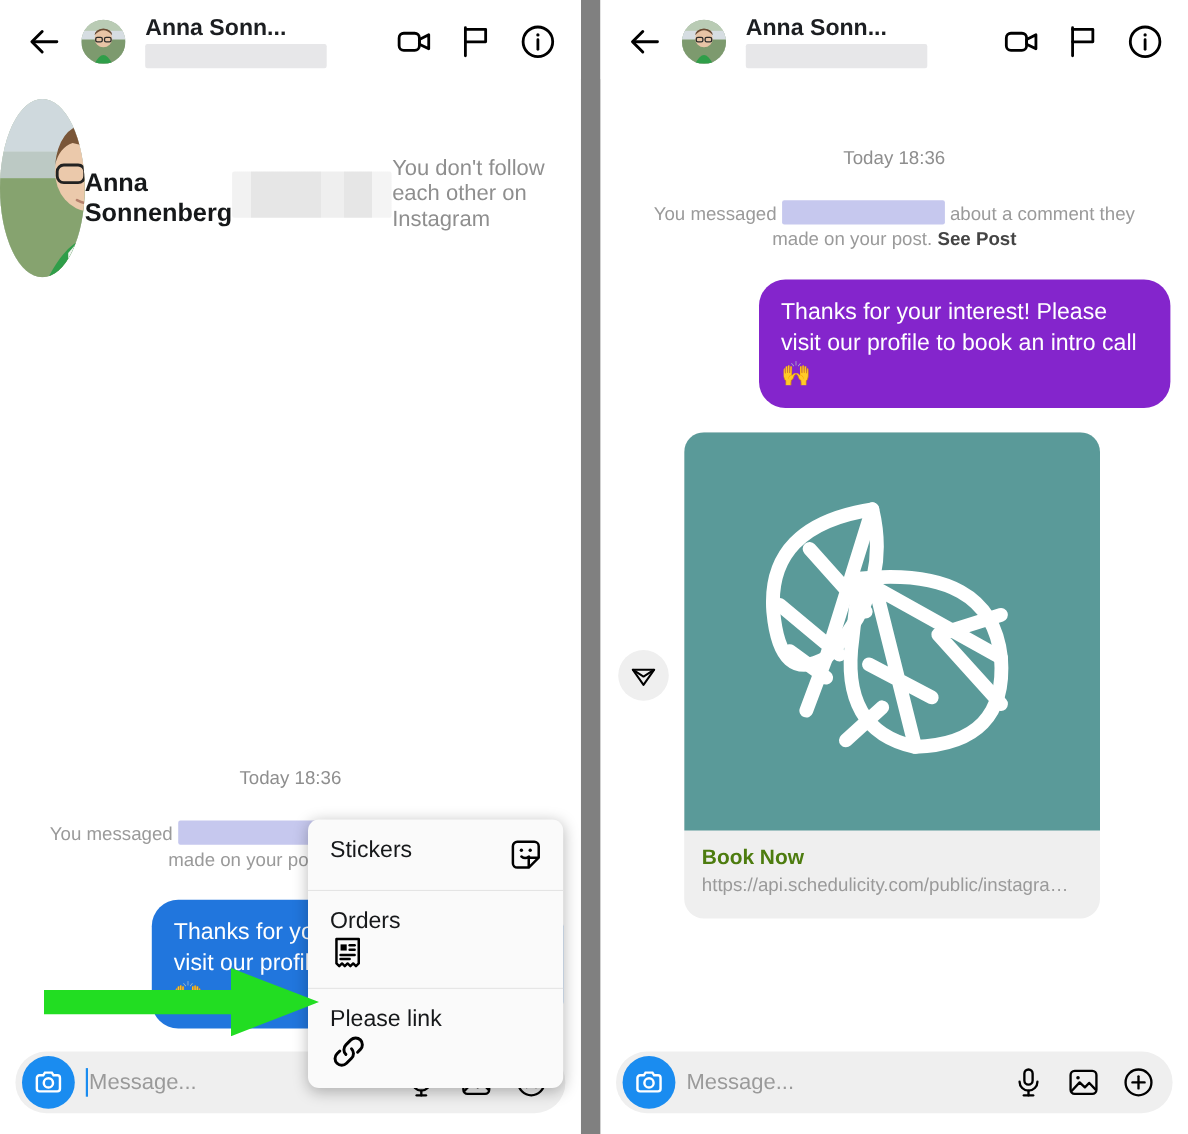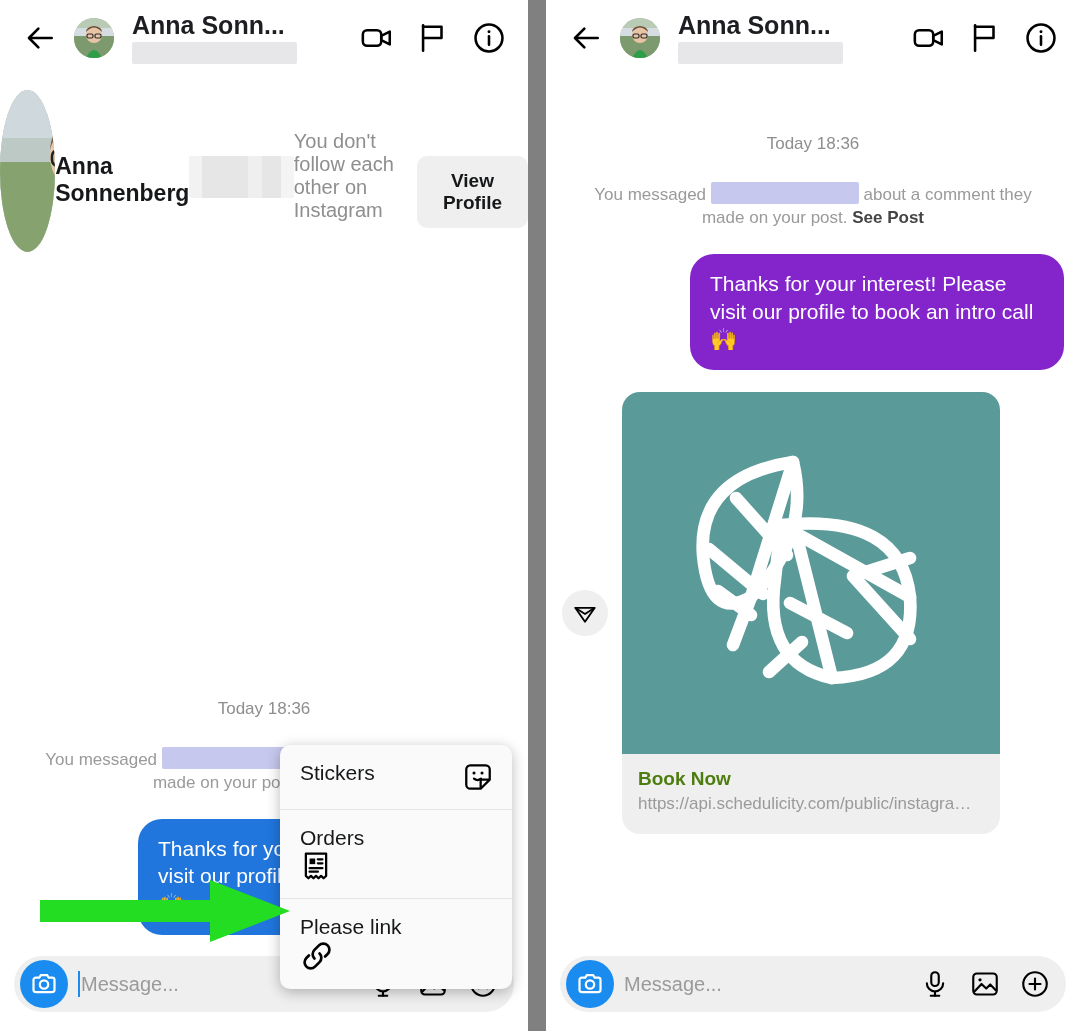--- a/index.html
+++ b/index.html
@@ -24,21 +24,21 @@
     background: #fff;
   }
   .icon-btn { background: none; border: 0; cursor: pointer; display: flex; align-items: center; justify-content: center; }
   .back-arrow { width: 38px; height: 38px; }
   .hdr-avatar {
     width: 40px; height: 40px; border-radius: 50%;
     overflow: hidden; flex: 0 0 40px; position: relative;
     background: #9fb4a0;
   }
   .hdr-name-wrap { flex: 1; min-width: 0; display: flex; flex-direction: column; gap: 2px; padding-left: 4px; }
-  .hdr-name { font-size: 25px; font-weight: bold; color: #1c1e21; line-height: 1.1; white-space: nowrap; }
+  .hdr-name { font-size: 21px; font-weight: bold; color: #1c1e21; line-height: 1.1; white-space: nowrap; }
   .hdr-redact { height: 22px; width: 165px; background: #e7e7e9; border-radius: 2px; }
   .hdr-actions { display: flex; align-items: center; gap: 18px; padding-right: 4px; }
   .hdr-actions .icon-btn { width: 38px; height: 38px; }
 
   
   .profile {
     display: flex; flex-direction: row; align-items: center;
     padding-top: 18px;
   }
   .profile-avatar {
@@ -201,21 +201,20 @@
           <rect x="52" y="60" width="25" height="16" rx="6" fill="none" stroke="#222" stroke-width="2.6"></rect>
           <rect x="85" y="60" width="25" height="16" rx="6" fill="none" stroke="#222" stroke-width="2.6"></rect>
           <path d="M77 68 L85 68" stroke="#222" stroke-width="2.6"></path>
           <path d="M70 92 Q81 98 92 92" stroke="#b4806c" stroke-width="2.4" fill="none" stroke-linecap="round"></path>
           <path d="M62 140 L81 118 L100 140 L100 162 L62 162 Z" fill="#f2f2f0"></path>
         </svg>
       </div>
       <div class="profile-name">Anna Sonnenberg</div>
       <div class="profile-redact"></div>
       <div class="profile-sub">You don't follow each other on Instagram</div>
-      <button class="view-profile-btn">View Profile</button>
     </div>
 
     <div class="thread">
       <div class="thread-bottom">
         <div class="timestamp">Today 18:36</div>
         <div class="sys-note">
           <span>You messaged</span>
           <span class="redact-inline"></span>
           <span>about a comment they</span>
           <span>made on your post.</span>

